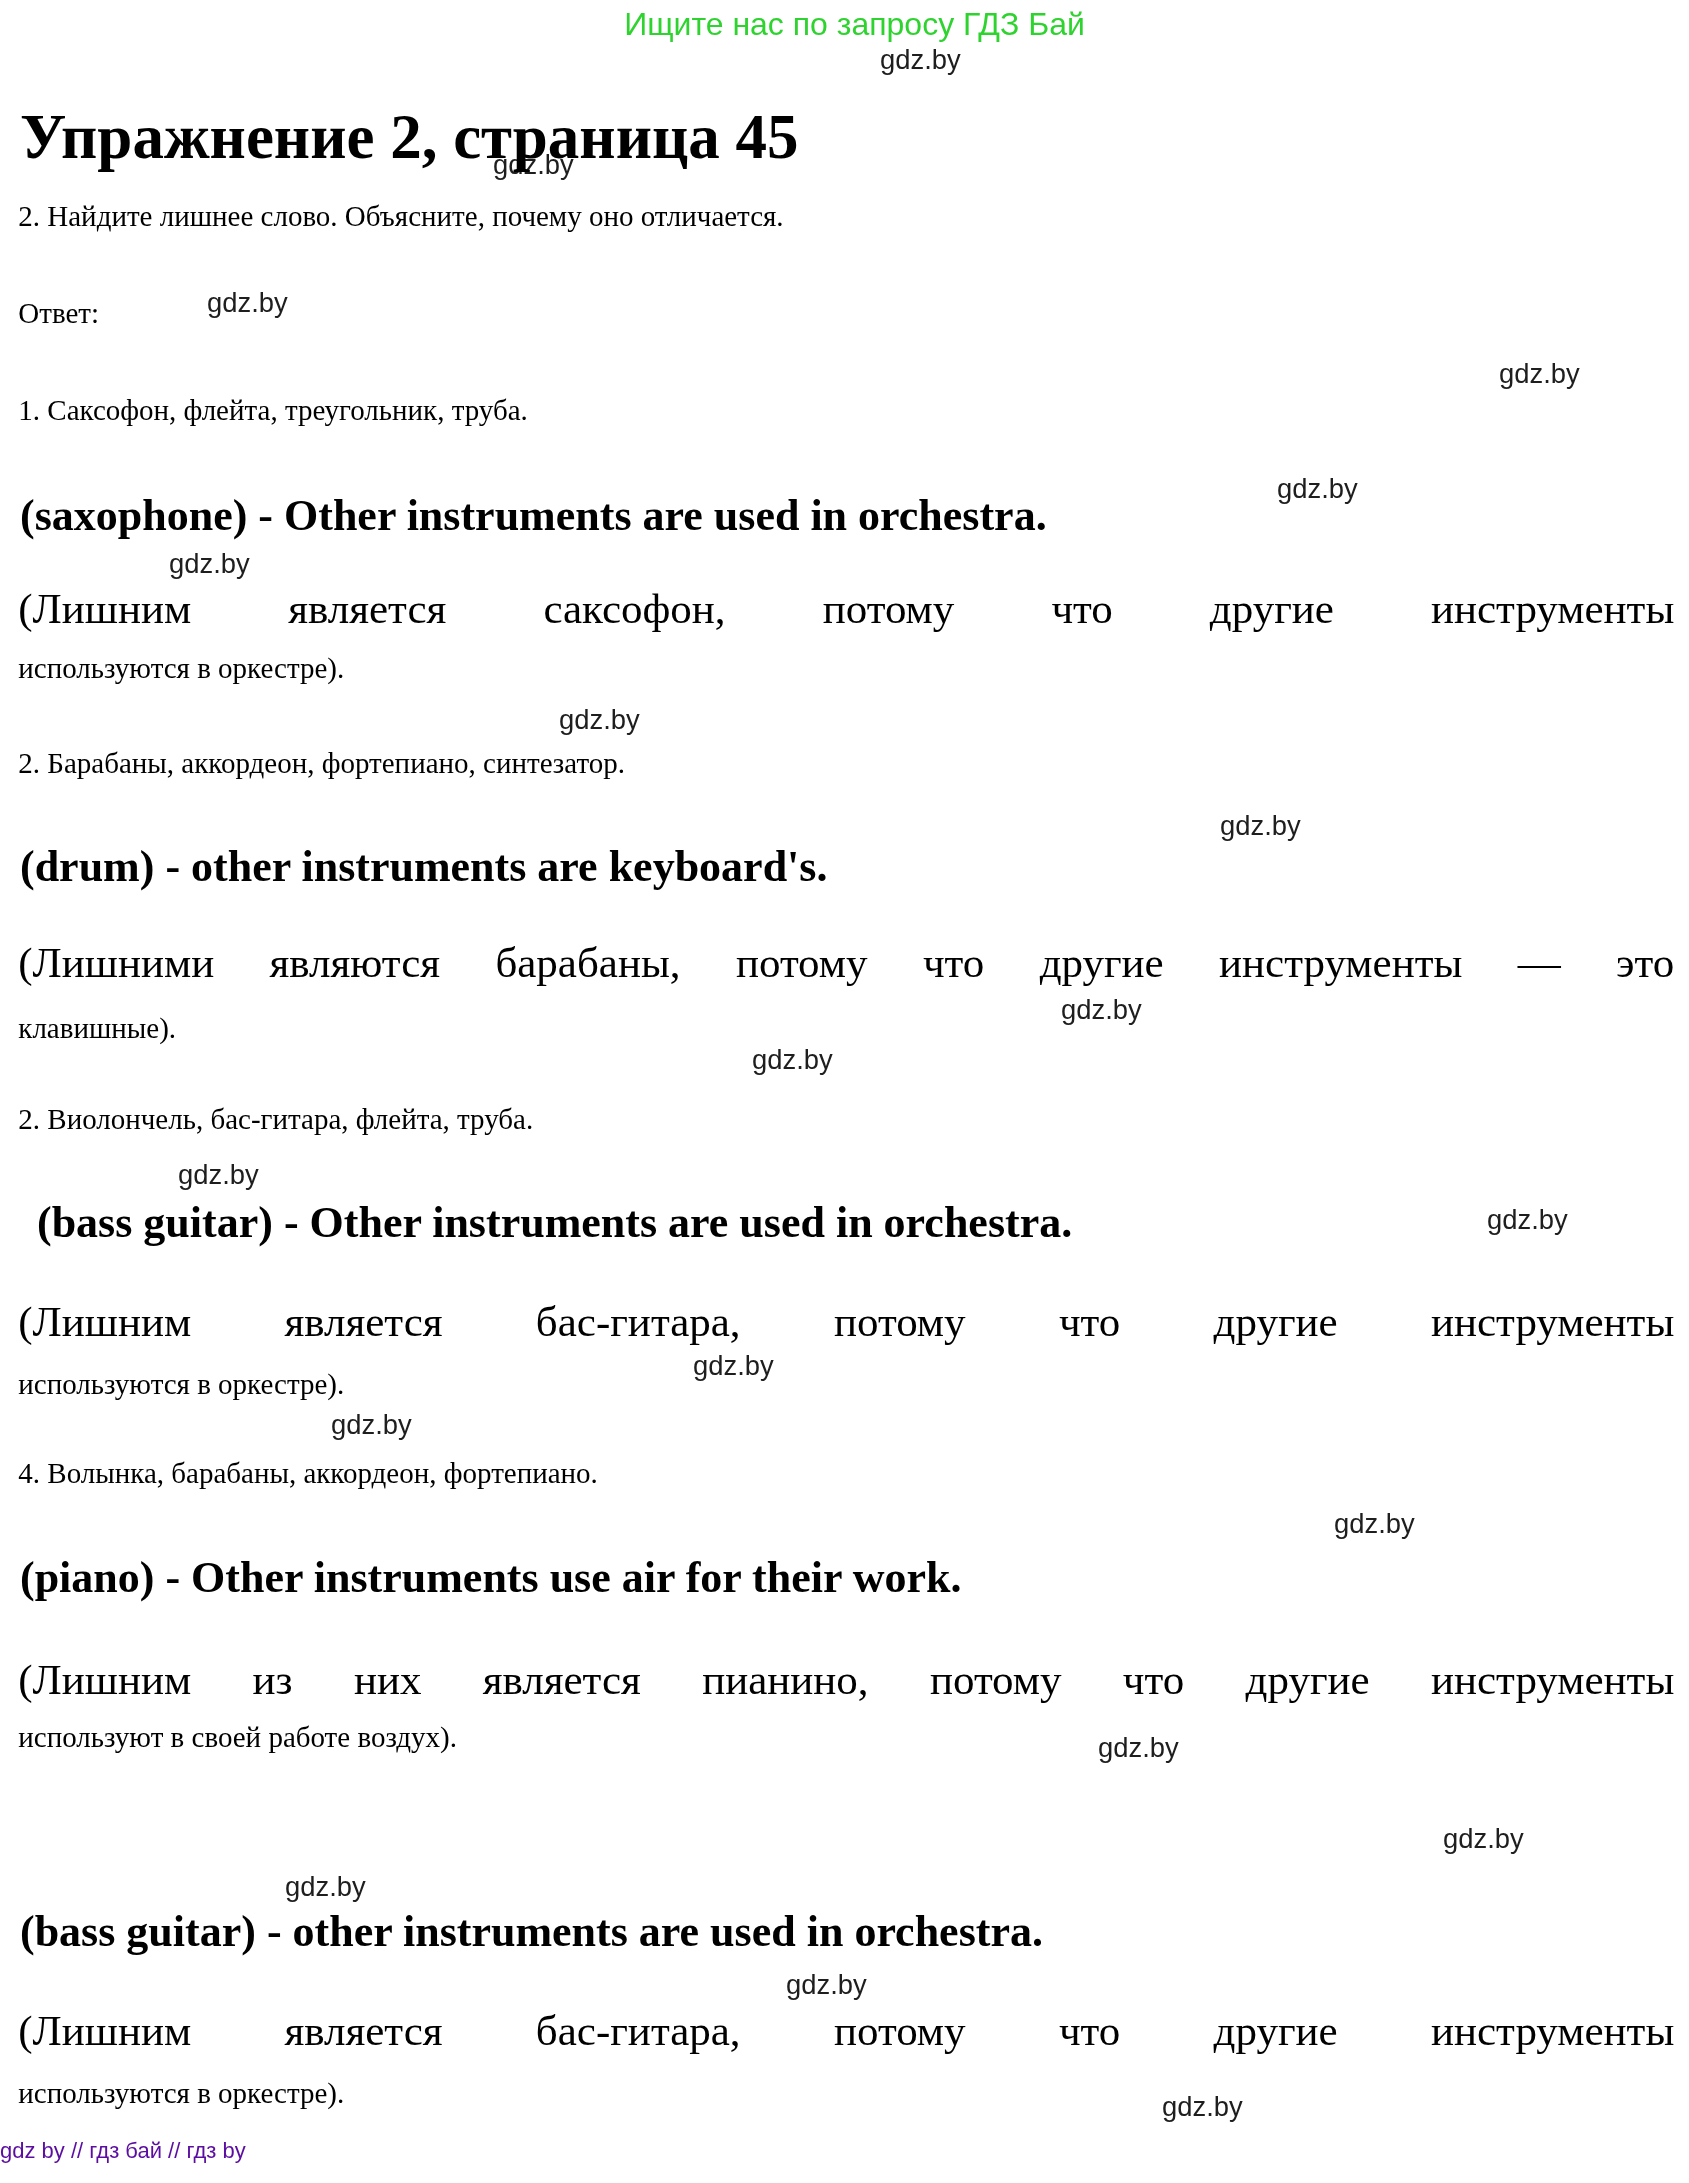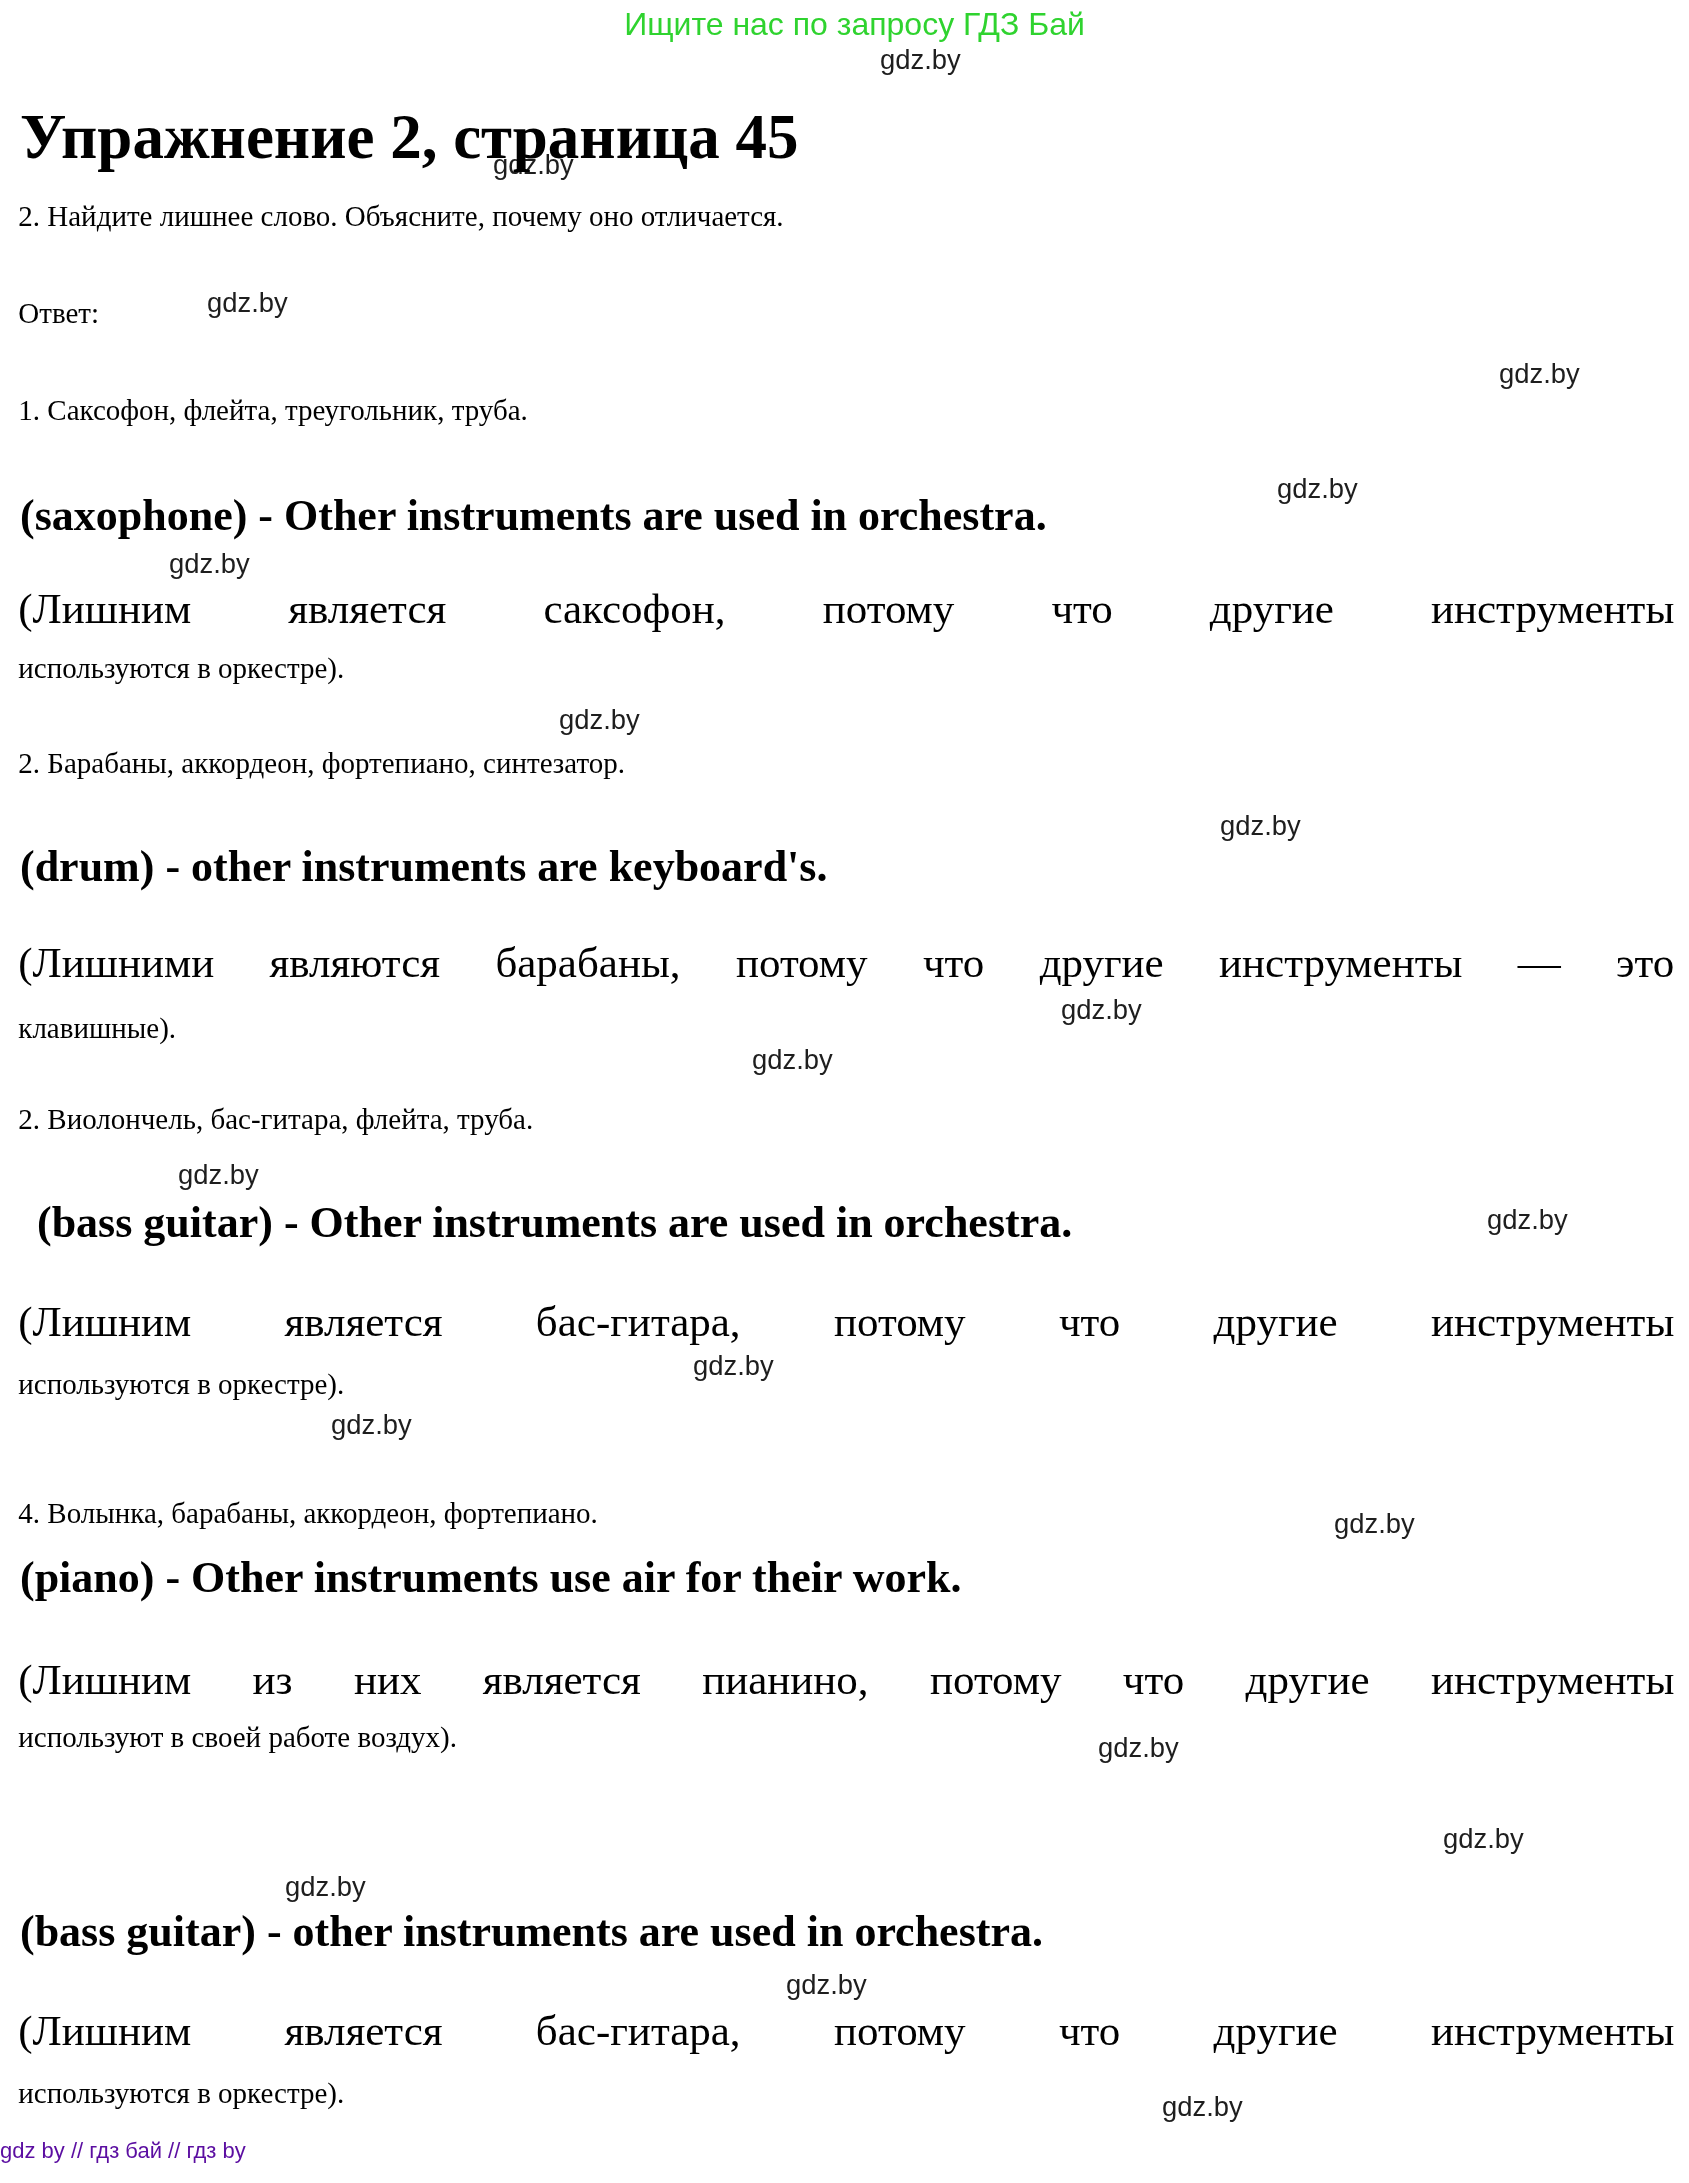--- a/index.html
+++ b/index.html
@@ -90,21 +90,21 @@
   <div class="line" style="top:746px;">2. Барабаны, аккордеон, фортепиано, синтезатор.</div>
   <div class="bold-line" style="top:841px;">(drum) - other instruments are keyboard's.</div>
   <div class="just" style="top:937px;">(Лишними являются барабаны, потому что другие инструменты — это</div>
   <div class="line" style="top:1011px;">клавишные).</div>
 
   <div class="line" style="top:1102px;">2. Виолончель, бас-гитара, флейта, труба.</div>
   <div class="bold-line" style="top:1197px; left:37px;">(bass guitar) - Other instruments are used in orchestra.</div>
   <div class="just" style="top:1296px;">(Лишним является бас-гитара, потому что другие инструменты</div>
   <div class="line" style="top:1367px;">используются в оркестре).</div>
 
-  <div class="line" style="top:1456px;margin-top:40px;">4. Волынка, барабаны, аккордеон, фортепиано.</div>
+  <div class="line" style="top:1456px;">4. Волынка, барабаны, аккордеон, фортепиано.</div>
   <div class="bold-line" style="top:1552px;">(piano) - Other instruments use air for their work.</div>
   <div class="just" style="top:1654px;">(Лишним из них является пианино, потому что другие инструменты</div>
   <div class="line" style="top:1720px;">используют в своей работе воздух).</div>
 
   <div class="bold-line" style="top:1906px;">(bass guitar) - other instruments are used in orchestra.</div>
   <div class="just" style="top:2005px;">(Лишним является бас-гитара, потому что другие инструменты</div>
   <div class="line" style="top:2076px;">используются в оркестре).</div>
 
   <div class="footer">gdz by  //  гдз бай  //  гдз by</div>
 

